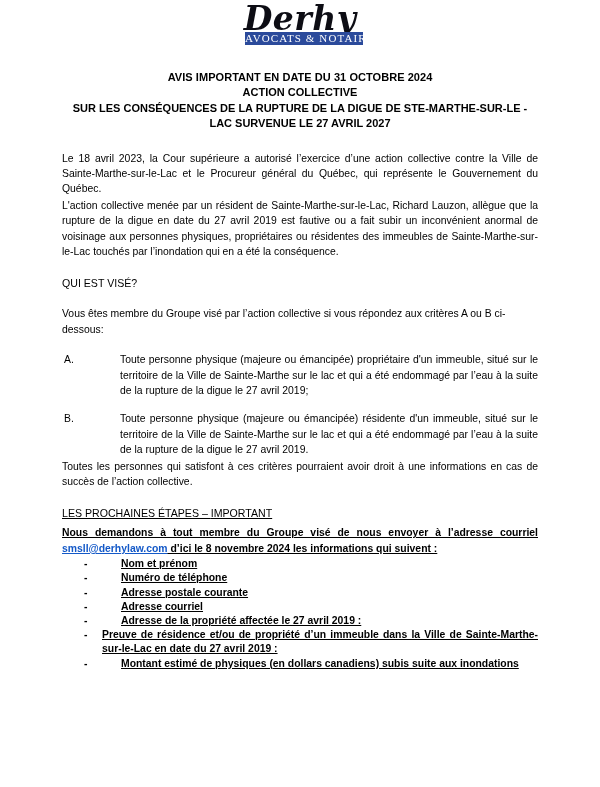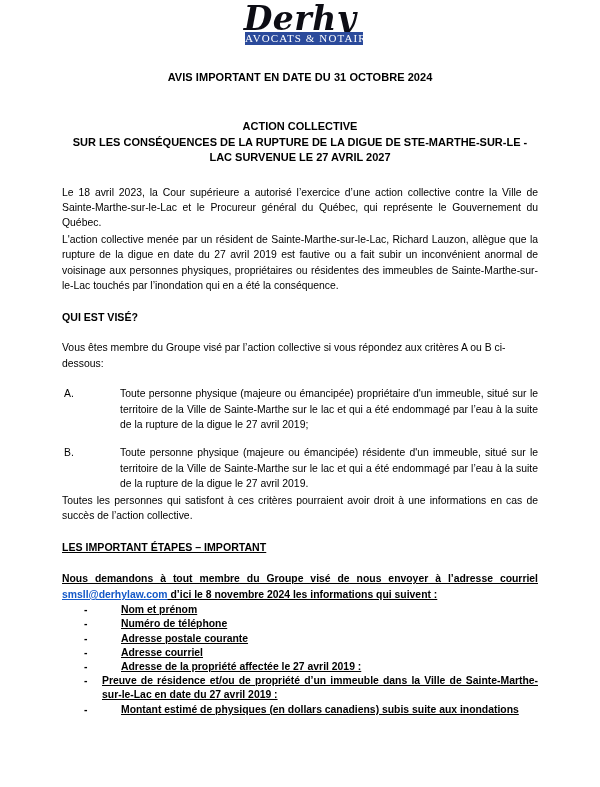--- a/index.html
+++ b/index.html
@@ -71,41 +71,41 @@
   
   .doc-title {
     margin: 18px 0 0 0;
     text-align: center;
     font-weight: bold;
     font-size: 11px;
     line-height: 15px;
     letter-spacing: 0.05px;
   }
   .subtitle-block {
-    margin-top: 34px;
+    margin-top: 0;
     text-align: center;
     font-weight: bold;
     font-size: 11px;
     line-height: 15.5px;
   }
   .subtitle-line { display: block; }
 
   
   .body-p {
     margin: 1px 0 0 0;
     font-size: 10.4px;
     line-height: 15.4px;
     text-align: justify;
   }
   .body-p.first { margin-top: 19px; }
 
   .section-head {
     margin: 17px 0 0 0;
     font-size: 10.6px;
-    font-weight: bold;
+    font-weight: normal;
     line-height: 15px;
   }
   .section-head.ul { text-decoration: underline; }
 
   .lead-p {
     margin: 15px 0 0 0;
     font-size: 10.4px;
     line-height: 15.4px;
     text-align: left;
   }
@@ -131,21 +131,21 @@
     box-sizing: border-box;
   }
   .crit-text {
     flex: 1 1 auto;
     text-align: justify;
     margin-left: 36px;
   }
 
   
   .request-p {
-    margin: 16px 0 0 0;
+    margin: 4px 0 0 0;
     font-size: 10.4px;
     line-height: 15.4px;
     font-weight: bold;
     text-align: justify;
     text-decoration: underline;
   }
   .email-link {
     color: #1459c8;
     text-decoration: underline;
   }
@@ -211,21 +211,21 @@
       <span class="crit-text">Toute personne physique (majeure ou émancipée) propriétaire d'un immeuble, situé sur le territoire de la Ville de Sainte-Marthe sur le lac et qui a été endommagé par l’eau à la suite de la rupture de la digue le 27 avril 2019;</span>
     </li>
     <li class="crit-item">
       <span class="crit-marker">B.</span>
       <span class="crit-text">Toute personne physique (majeure ou émancipée) résidente d'un immeuble, situé sur le territoire de la Ville de Sainte-Marthe sur le lac et qui a été endommagé par l’eau à la suite de la rupture de la digue le 27 avril 2019.</span>
     </li>
   </ul>
 
   <p class="body-p">Toutes les personnes qui satisfont à ces critères pourraient avoir droit à une informations en cas de succès de l’action collective.</p>
 
-  <p class="section-head ul"><span>LES IMPORTANT ÉTAPES – </span><span>IMPORTANT</span></p>
+  <p class="section-head ul"><span>LES PROCHAINES ÉTAPES – </span><span>IMPORTANT</span></p>
 
   <p class="request-p"><span>Nous demandons à tout membre du Groupe visé de nous envoyer à l’adresse courriel </span><a class="email-link" href="#">smsll@derhylaw.com</a><span> d’ici le 8 novembre 2024 les informations qui suivent :</span></p>
 
   <ul class="dash-list">
     <li class="dash-item">
       <span class="dash-marker">-</span>
       <span class="dash-text nojust">Nom et prénom</span>
     </li>
     <li class="dash-item">
       <span class="dash-marker">-</span>

